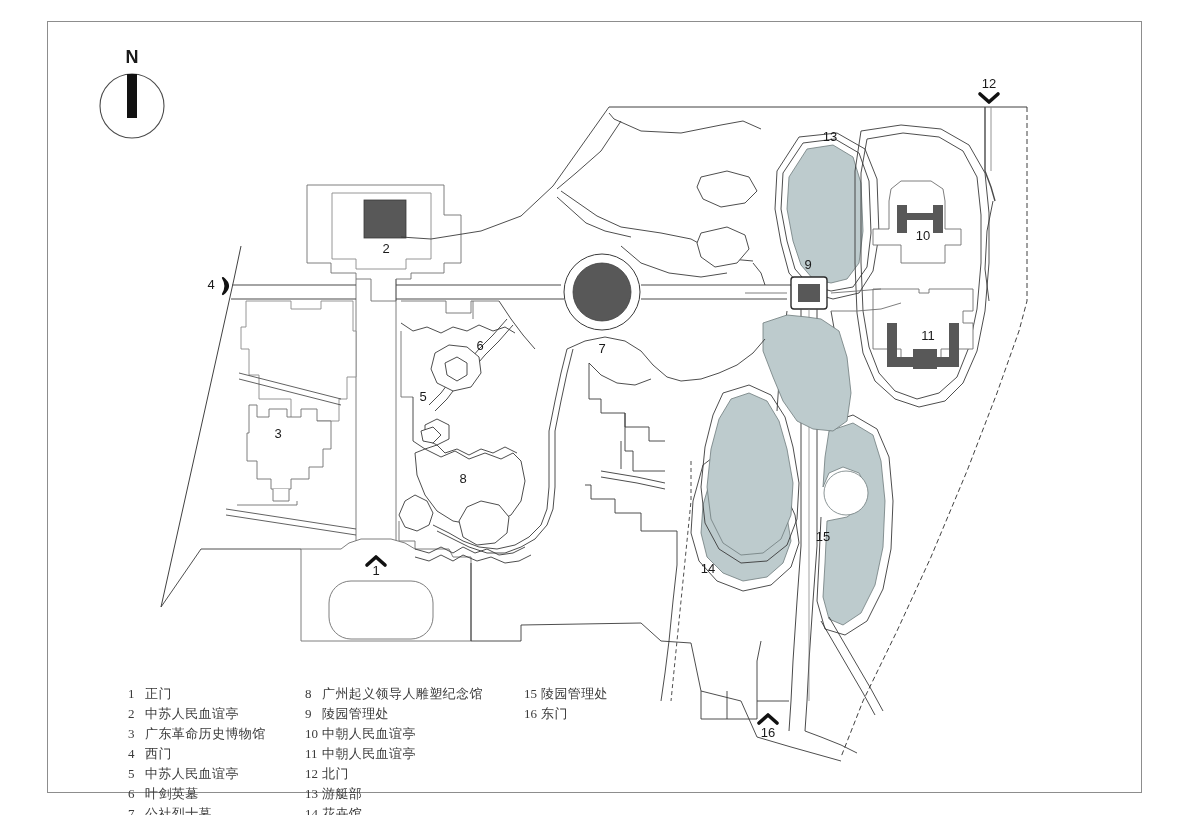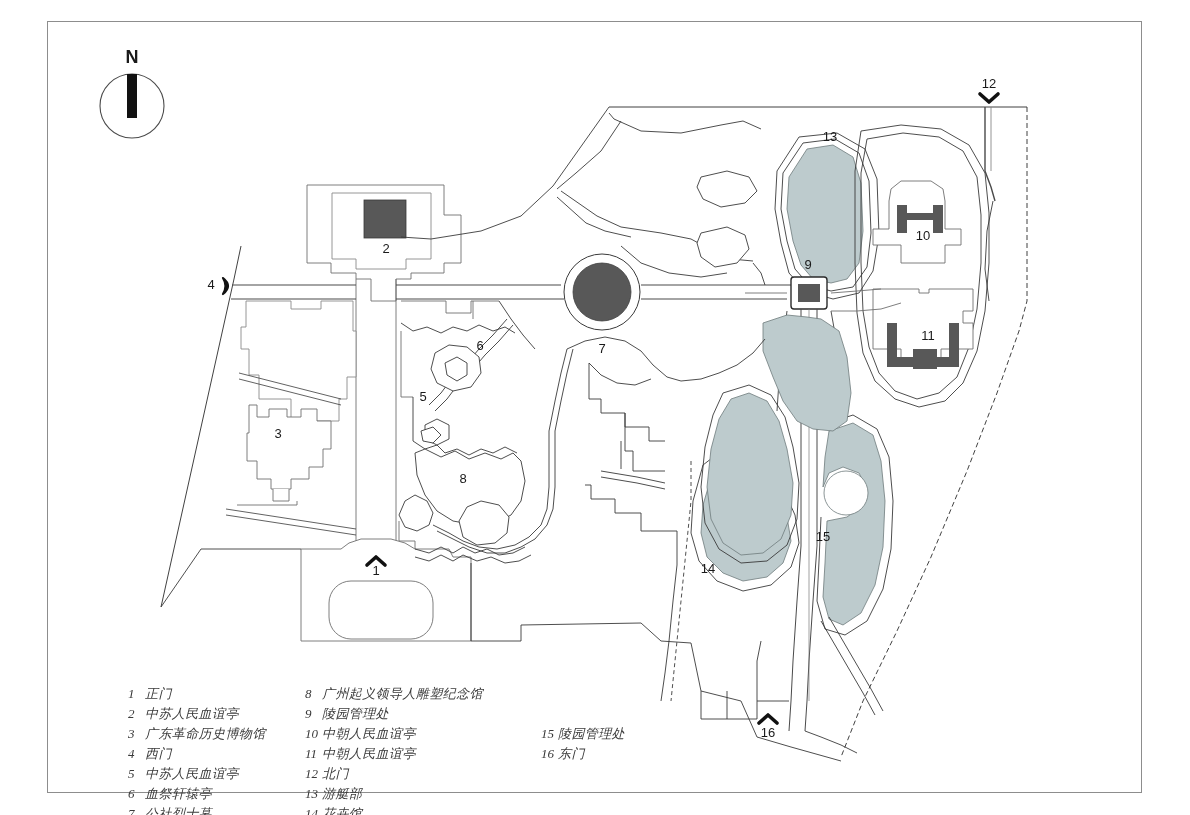--- a/index.html
+++ b/index.html
@@ -50,27 +50,26 @@
     width: 600px;
     font-size: 13px;
     color: #3a3a3a;
   }
   .legend-col {
     position: absolute;
     top: 0;
   }
   .legend-col.c1 { left: 0px; }
   .legend-col.c2 { left: 177px; }
-  .legend-col.c3 { left: 413px; margin-top: 40px; }
+  .legend-col.c3 { left: 396px; }
   .legend-row {
     height: 20px;
     line-height: 20px;
     white-space: nowrap;
     font-family: "Liberation Sans", sans-serif;
-    font-style: italic;
   }
   .legend-num {
     display: inline-block;
     width: 17px;
     text-align: left;
     font-family: "Liberation Serif", serif;
   }
   .legend-name {
     font-family: "Liberation Sans", sans-serif;
     letter-spacing: 0.4px;
@@ -366,21 +365,21 @@
         <div class="legend-row">
           <span class="legend-num">3</span><span class="legend-name">广东革命历史博物馆</span>
         </div>
         <div class="legend-row">
           <span class="legend-num">4</span><span class="legend-name">西门</span>
         </div>
         <div class="legend-row">
           <span class="legend-num">5</span><span class="legend-name">中苏人民血谊亭</span>
         </div>
         <div class="legend-row">
-          <span class="legend-num">6</span><span class="legend-name">血祭轩辕亭</span>
+          <span class="legend-num">6</span><span class="legend-name">叶剑英墓</span>
         </div>
         <div class="legend-row">
           <span class="legend-num">7</span><span class="legend-name">公社烈士墓</span>
         </div>
       </div>
 
       <div class="legend-col c2">
         <div class="legend-row">
           <span class="legend-num">8</span><span class="legend-name">广州起义领导人雕塑纪念馆</span>
         </div>

